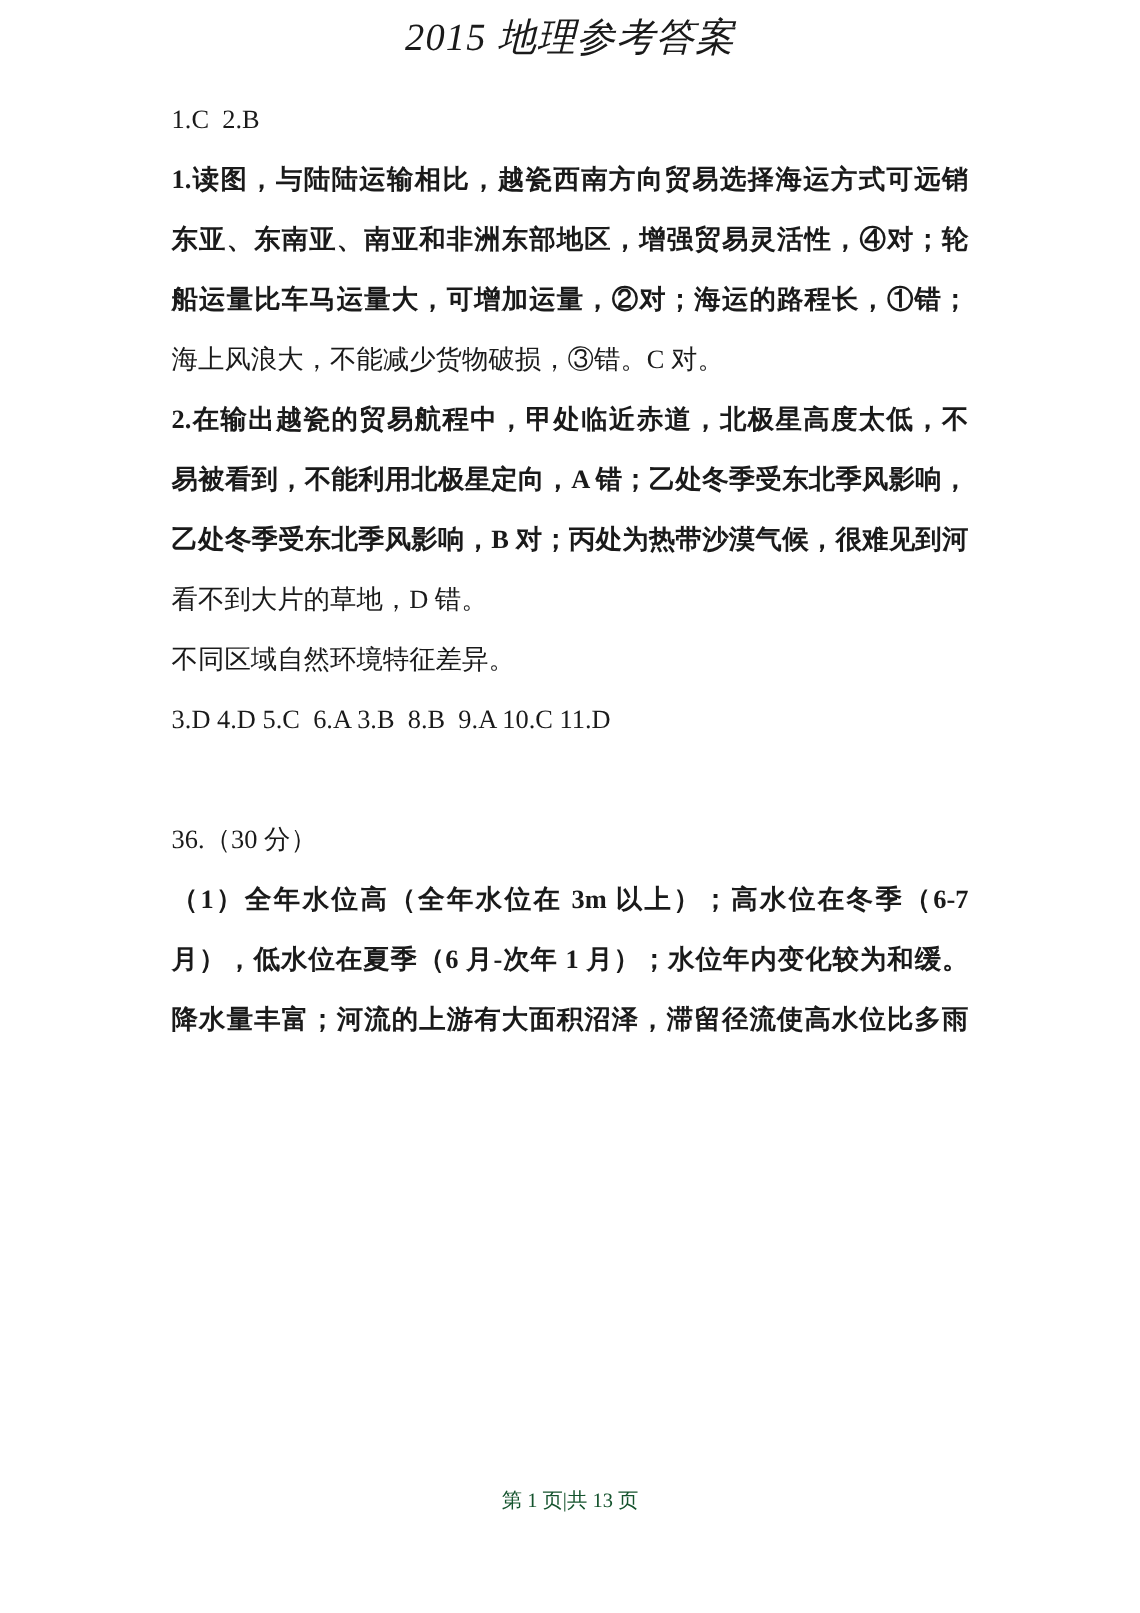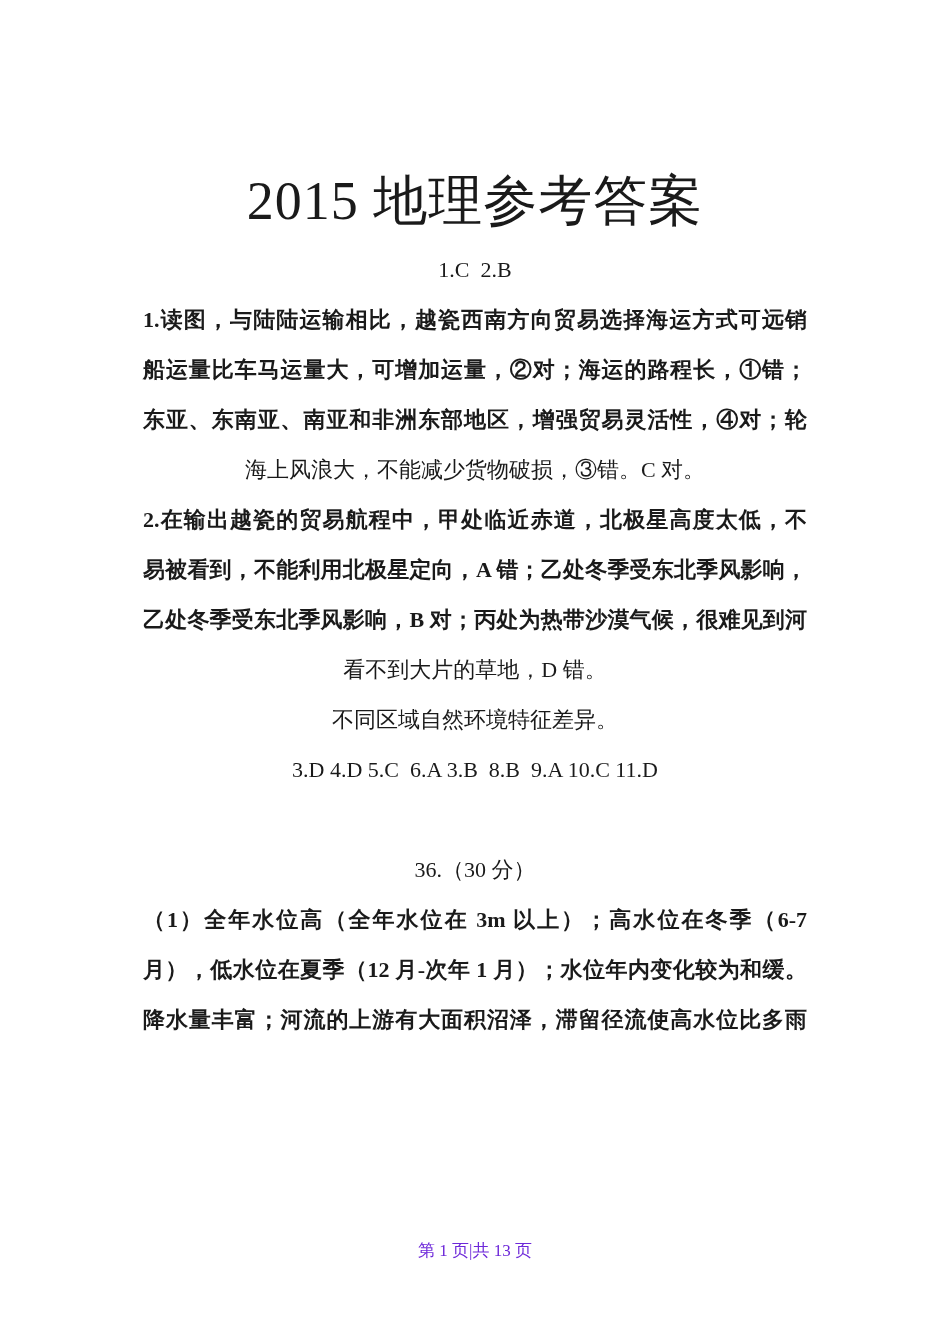--- a/index.html
+++ b/index.html
@@ -11,78 +11,78 @@
     position: relative;
     width: 950px;
     height: 1344px;
     background: #ffffff;
     color: #1a1a1a;
     font-family: "Liberation Serif", "DejaVu Serif", serif;
     overflow: hidden;
   }
   .doc-title {
     margin: 0;
-    padding-top: 170px;
     height: 62px;
     line-height: 62px;
     text-align: center;
-    font-size: 54px;
+    font-size: 32px;
     font-weight: 400;
     letter-spacing: 1px;
     white-space: pre;
+    font-style: italic;
   }
   .body-col {
     margin-left: 143px;
     width: 664px;
     margin-top: 13px;
     font-size: 22px;
   }
   .line {
     height: 50px;
     line-height: 50px;
-    text-align: center;
+    text-align: left;
     white-space: pre-wrap;
   }
   .just {
     text-align: justify;
     text-align-last: justify;
     text-justify: inter-ideograph;
     white-space: normal;
     font-weight: bold;
   }
   .spacer-line {
     height: 50px;
   }
   .footer {
     position: absolute;
     left: 0;
     top: 1238px;
     width: 100%;
     text-align: center;
     font-size: 17px;
     line-height: 26px;
-    color: #6d28d9;
+    color: #14532d;
     white-space: pre;
   }
 </style>
 </head>
 <body>
 
 <div class="page">
 
   <h1 class="doc-title">2015 地理参考答案</h1>
 
   <div class="body-col">
 
     <div class="line">1.C  2.B</div>
 
     <div>
       <div class="line just">1.读图，与陆陆运输相比，越瓷西南方向贸易选择海运方式可远销</div>
+      <div class="line just">东亚、东南亚、南亚和非洲东部地区，增强贸易灵活性，④对；轮</div>
       <div class="line just">船运量比车马运量大，可增加运量，②对；海运的路程长，①错；</div>
-      <div class="line just">东亚、东南亚、南亚和非洲东部地区，增强贸易灵活性，④对；轮</div>
       <div class="line">海上风浪大，不能减少货物破损，③错。C 对。</div>
     </div>
 
     <div>
       <div class="line just">2.在输出越瓷的贸易航程中，甲处临近赤道，北极星高度太低，不</div>
       <div class="line just">易被看到，不能利用北极星定向，A 错；乙处冬季受东北季风影响，</div>
       <div class="line just">乙处冬季受东北季风影响，B 对；丙处为热带沙漠气候，很难见到河</div>
       <div class="line">看不到大片的草地，D 错。</div>
     </div>
 
@@ -91,21 +91,21 @@
     </div>
 
     <div class="line">3.D 4.D 5.C  6.A 3.B  8.B  9.A 10.C 11.D</div>
 
     <div class="spacer-line"></div>
 
     <div class="line">36.（30 分）</div>
 
     <div>
       <div class="line just">（1）全年水位高（全年水位在 3m 以上）；高水位在冬季（6-7</div>
-      <div class="line just">月），低水位在夏季（12 月-次年 1 月）；水位年内变化较为和缓。</div>
+      <div class="line just">月），低水位在夏季（6 月-次年 1 月）；水位年内变化较为和缓。</div>
       <div class="line just">降水量丰富；河流的上游有大面积沼泽，滞留径流使高水位比多雨</div>
     </div>
 
   </div>
 
   <div class="footer">第 1 页|共 13 页</div>
 
 </div>
 
 </body></html>

